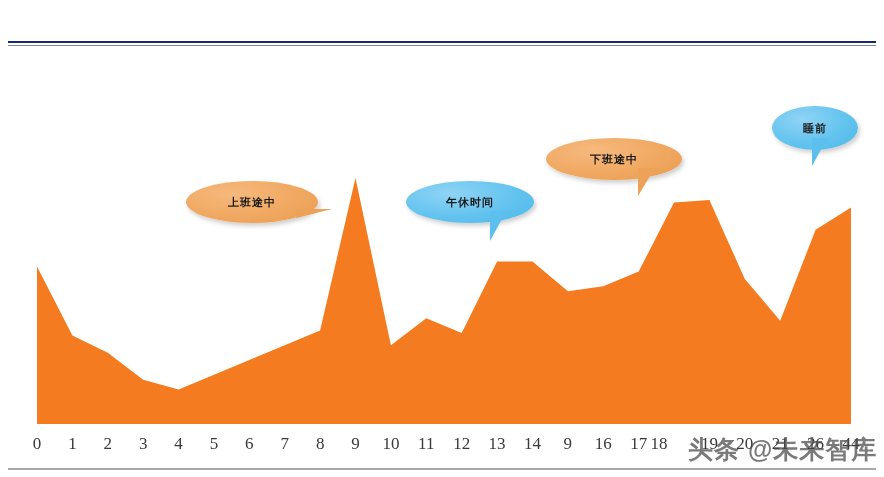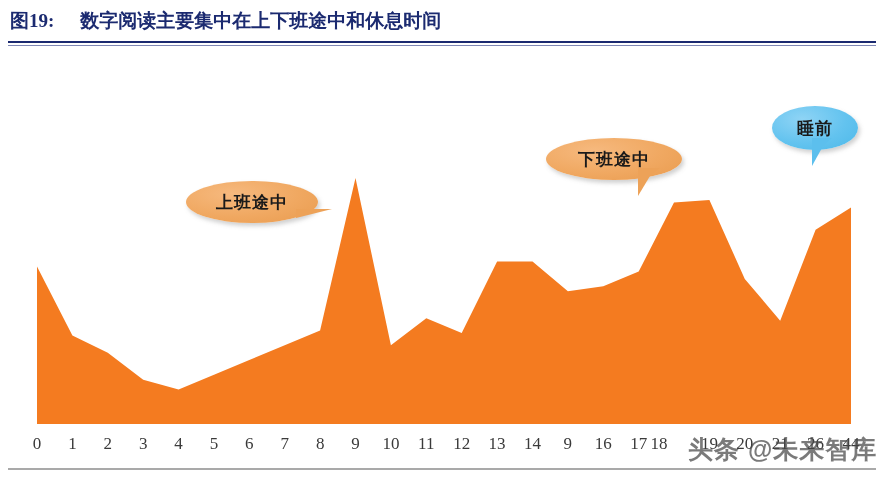--- a/index.html
+++ b/index.html
@@ -98,21 +98,21 @@
   }
   .callout .bubble {
     position: relative;
     border-radius: 50%;
     display: flex;
     align-items: center;
     justify-content: center;
     box-shadow: 2px 3px 4px rgba(120,120,120,0.35);
   }
   .callout .bubble-text {
-    font-size: 17px;
+    font-size: 11px;
     font-weight: bold;
     color: #1a1a1a;
     letter-spacing: 1px;
     white-space: nowrap;
     font-family: Liberation Sans, sans-serif;
     text-align: right;
   }
   .callout .tail {
     position: absolute;
     width: 0;
@@ -167,24 +167,20 @@
     white-space: nowrap;
     font-family: "Liberation Sans", "DejaVu Sans", sans-serif;
   }
 </style>
 </head>
 <body>
 
 <div id="page">
 
   <div id="figure-header">
-    <div class="hdr-row">
-      <span id="figure-label">图19:</span>
-      <span id="figure-title">数字阅读主要集中在上下班途中和休息时间</span>
-    </div>
     <div id="header-rule-thick"></div>
     <div id="header-rule-thin"></div>
   </div>
 
   <div id="chart-panel">
 
 
     <svg id="plot-svg" viewBox="0 0 884 410" preserveAspectRatio="none">
       <path id="area-path" fill="#F47B20" stroke="none" d="M 37 376.0 L 37.0 218.6 L 72.4 287.4 L 107.8 304.7 L 143.2 331.7 L 178.6 341.6 L 214.0 326.8 L 249.3 312.0 L 284.7 297.3 L 320.1 282.5 L 355.5 130.0 L 390.9 297.3 L 426.3 270.2 L 461.7 285.0 L 497.1 213.6 L 532.5 213.6 L 567.9 243.2 L 603.3 238.2 L 638.7 223.5 L 674.0 154.6 L 709.4 152.1 L 744.8 230.9 L 780.2 272.7 L 815.6 181.7 L 851.0 159.5 L 851.0 376.0 Z"></path>
     </svg>
@@ -192,20 +188,30 @@
     <div class="callout orange" style="left:186px; top:133px;">
       <div class="bubble" style="width:132px; height:42px;">
         <span class="bubble-text">上班途中</span>
       </div>
       <div class="tail" style="left:110px; top:28px;
                   border-top:9px solid #eda258;
                   border-right:36px solid transparent;
                   border-bottom:4px solid transparent;"></div>
     </div>
 
+    <div class="callout blue" style="left:406px; top:133px;">
+      <div class="bubble" style="width:128px; height:42px;">
+        <span class="bubble-text">午休时间</span>
+      </div>
+      <div class="tail" style="left:84px; top:30px;
+                  border-left:12px solid #5cbfed;
+                  border-right:10px solid transparent;
+                  border-bottom:22px solid transparent;
+                  border-top:8px solid #5cbfed;"></div>
+    </div>
 
     <div class="callout orange" style="left:546px; top:90px;">
       <div class="bubble" style="width:136px; height:42px;">
         <span class="bubble-text">下班途中</span>
       </div>
       <div class="tail" style="left:92px; top:30px;
                   border-left:12px solid #eda258;
                   border-right:10px solid transparent;
                   border-bottom:20px solid transparent;
                   border-top:8px solid #eda258;"></div>

